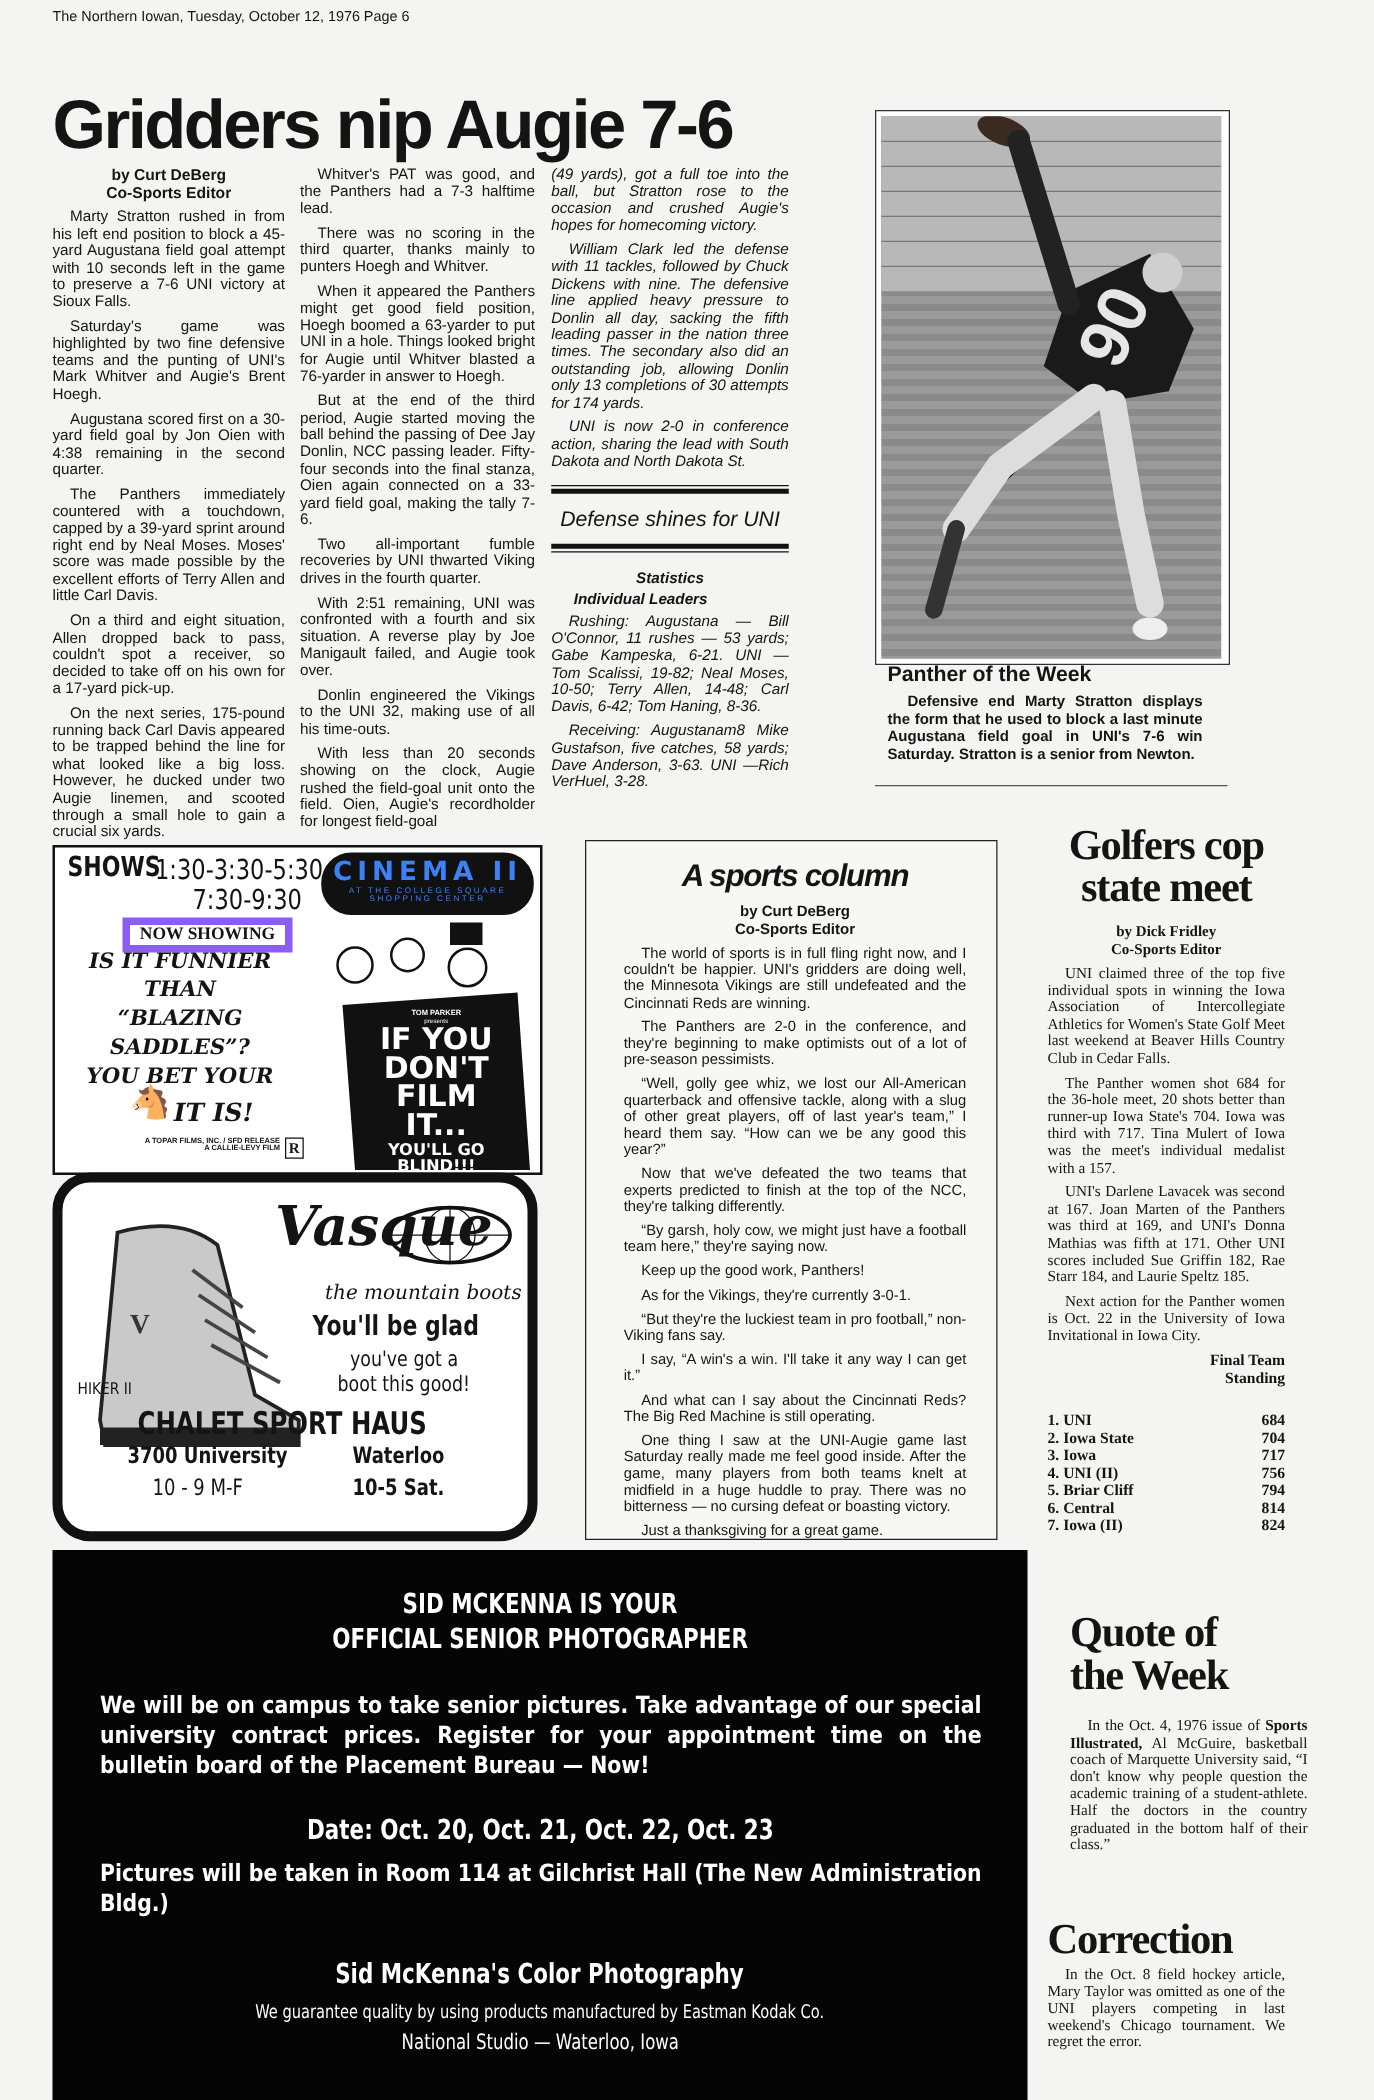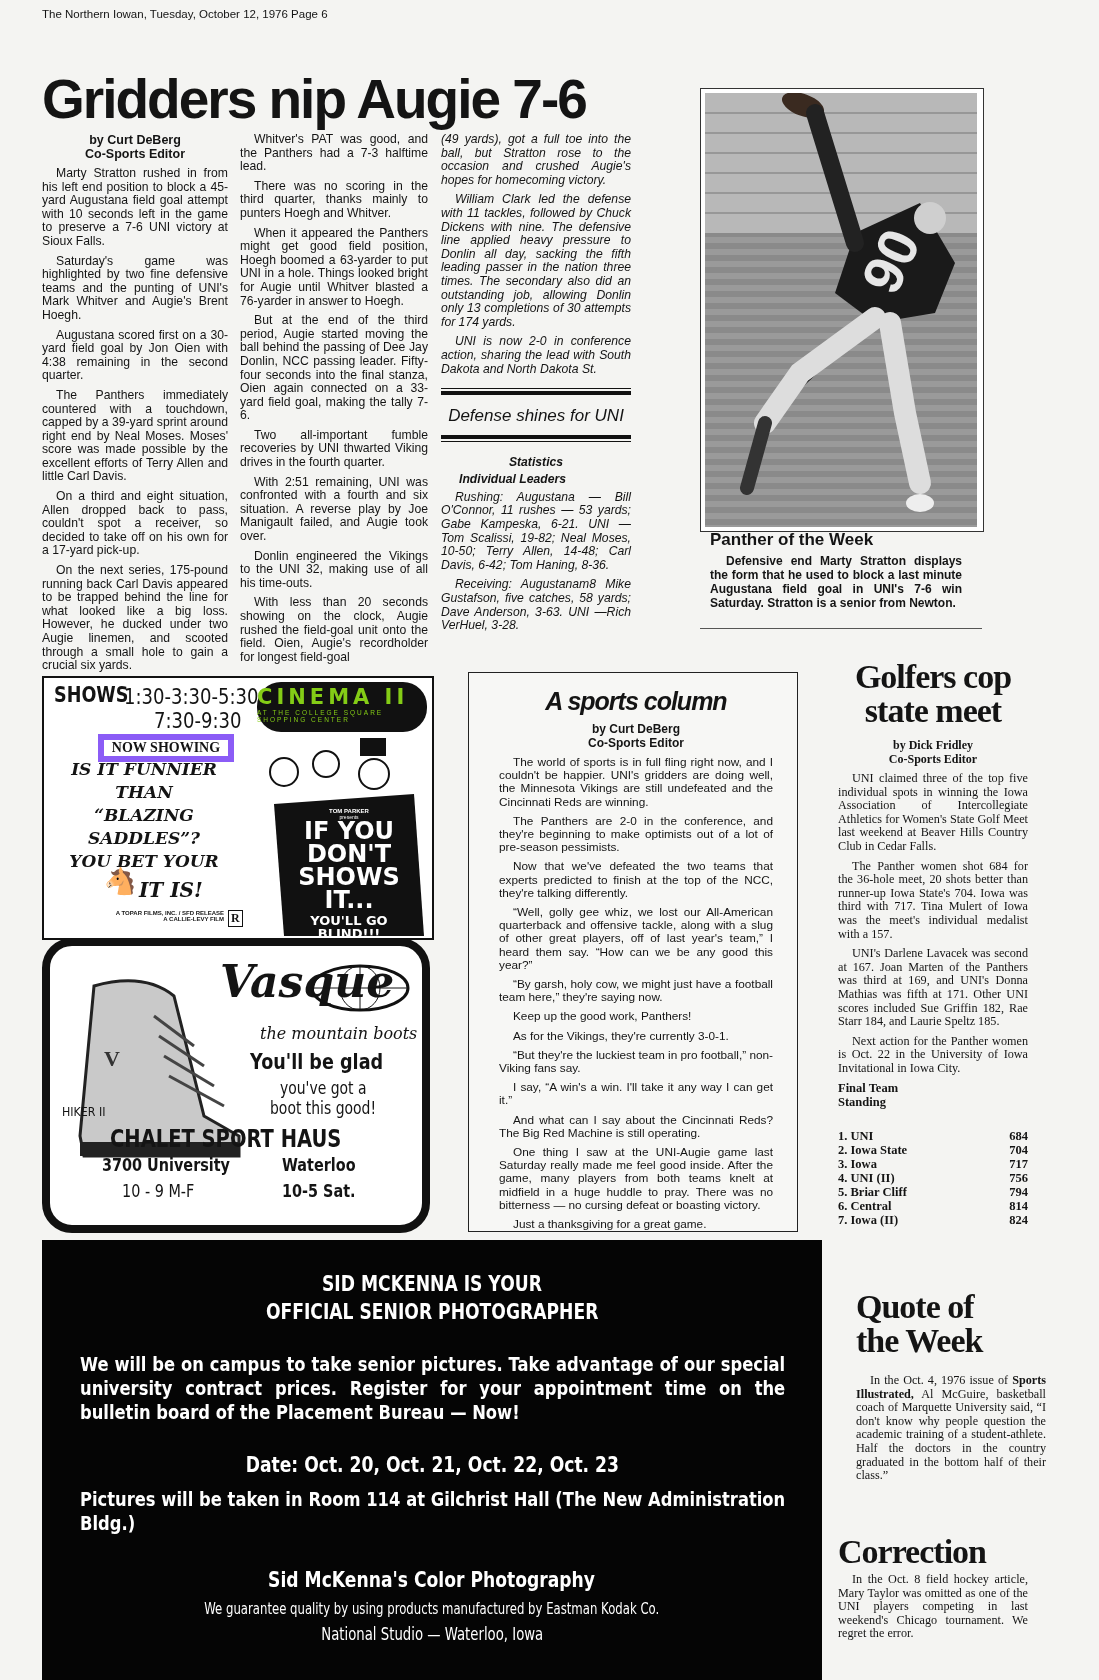--- a/index.html
+++ b/index.html
@@ -125,39 +125,39 @@
     <div>“BLAZING SADDLES”?</div>
     <div>YOU BET YOUR</div>
   </div>
   <div class="abs" style="left:60px; top:188px; font-size:26px">🐴</div>
   <div class="abs" style="left:95px; top:200px; font-family:'DejaVu Serif',serif; font-weight:bold; font-style:italic; font-size:20px">IT IS!</div>
   <div class="abs" style="left:30px; top:232px; font-size:6px; font-weight:bold; text-align:right; width:150px">
     <div>A TOPAR FILMS, INC. / SFD RELEASE</div>
     <div>A CALLIE-LEVY FILM</div>
   </div>
   <div class="abs" style="left:184px; top:232px; border:1px solid #111; font-family:'Liberation Serif',serif; font-weight:bold; font-size:12px; padding:0 2px">R</div>
-  <div class="abs" style="left:213px; top:4px; width:170px; height:50px; background:#111; color:#84cc16; border-radius:24px; text-align:left">
+  <div class="abs" style="left:213px; top:4px; width:170px; height:50px; background:#111; color:#3b82f6; border-radius:24px; text-align:center">
     <div style="font-family:'DejaVu Sans',sans-serif; font-weight:bold; font-size:21px; letter-spacing:4px; margin-top:3px">CINEMA II</div>
     <div style="font-size:6.5px; letter-spacing:2px">AT THE COLLEGE SQUARE</div>
     <div style="font-size:6.5px; letter-spacing:2px">SHOPPING CENTER</div>
   </div>
   <svg class="abs" style="left:190px; top:56px" width="196" height="202">
     <circle cx="50" cy="38" r="14" fill="none" stroke="#111" stroke-width="2"></circle>
     <circle cx="92" cy="30" r="13" fill="none" stroke="#111" stroke-width="2"></circle>
     <circle cx="140" cy="40" r="15" fill="none" stroke="#111" stroke-width="2"></circle>
     <rect x="126" y="4" width="26" height="18" fill="#111"></rect>
     <path d="M40 70 L180 60 L190 202 L50 202 Z" fill="#111"></path>
   </svg>
   <div class="abs" style="left:250px; top:130px; width:110px; color:#fff; text-align:center">
     <div style="font-size:6px; font-weight:bold">TOM PARKER</div>
     <div style="font-size:5px">presents</div>
     <div style="font-family:'DejaVu Sans',sans-serif; font-weight:bold; font-size:24px; line-height:23px">
       <div>IF YOU</div>
       <div>DON'T</div>
-      <div>SHOWS IT...</div>
+      <div>FILM IT...</div>
     </div>
     <div style="font-family:'DejaVu Sans',sans-serif; font-weight:bold; font-size:13px; line-height:13px; margin-top:2px">
       <div>YOU'LL GO</div>
       <div>BLIND!!!</div>
     </div>
   </div>
 </div>
 
 <div class="abs ad-vasque">
   <svg class="abs" style="left:14px; top:20px" width="180" height="200">
@@ -192,22 +192,22 @@
 
 <div class="abs sports-col-box">
   <div style="text-align:center; font-weight:bold; font-style:italic; font-size:25px; letter-spacing:-1px">A sports column</div>
   <div class="byline" style="margin-top:6px; font-size:12px">
     <div>by Curt DeBerg</div>
     <div>Co-Sports Editor</div>
   </div>
   <div class="col" style="font-size:11.8px; line-height:13.2px">
     <p>The world of sports is in full fling right now, and I couldn't be happier. UNI's gridders are doing well, the Minnesota Vikings are still undefeated and the Cincinnati Reds are winning.</p>
     <p>The Panthers are 2-0 in the conference, and they're beginning to make optimists out of a lot of pre-season pessimists.</p>
+    <p>“Well, golly gee whiz, we lost our All-American quarterback and offensive tackle, along with a slug of other great players, off of last year's team,” I heard them say. “How can we be any good this year?”</p>
     <p>Now that we've defeated the two teams that experts predicted to finish at the top of the NCC, they're talking differently.</p>
-    <p>“Well, golly gee whiz, we lost our All-American quarterback and offensive tackle, along with a slug of other great players, off of last year's team,” I heard them say. “How can we be any good this year?”</p>
     <p>“By garsh, holy cow, we might just have a football team here,” they're saying now.</p>
     <p>Keep up the good work, Panthers!</p>
     <p>As for the Vikings, they're currently 3-0-1.</p>
     <p>“But they're the luckiest team in pro football,” non-Viking fans say.</p>
     <p>I say, “A win's a win. I'll take it any way I can get it.”</p>
     <p>And what can I say about the Cincinnati Reds? The Big Red Machine is still operating.</p>
     <p>One thing I saw at the UNI-Augie game last Saturday really made me feel good inside. After the game, many players from both teams knelt at midfield in a huge huddle to pray. There was no bitterness — no cursing defeat or boasting victory.</p>
     <p>Just a thanksgiving for a great game.</p>
   </div>
 </div>
@@ -218,21 +218,21 @@
     <div>state meet</div>
   </div>
   <div class="byline" style="margin-top:10px; font-size:12px">
     <div>by Dick Fridley</div>
     <div>Co-Sports Editor</div>
   </div>
   <p>UNI claimed three of the top five individual spots in winning the Iowa Association of Intercollegiate Athletics for Women's State Golf Meet last weekend at Beaver Hills Country Club in Cedar Falls.</p>
   <p>The Panther women shot 684 for the 36-hole meet, 20 shots better than runner-up Iowa State's 704. Iowa was third with 717. Tina Mulert of Iowa was the meet's individual medalist with a 157.</p>
   <p>UNI's Darlene Lavacek was second at 167. Joan Marten of the Panthers was third at 169, and UNI's Donna Mathias was fifth at 171. Other UNI scores included Sue Griffin 182, Rae Starr 184, and Laurie Speltz 185.</p>
   <p>Next action for the Panther women is Oct. 22 in the University of Iowa Invitational in Iowa City.</p>
-  <div class="standings" style="text-align:left">
+  <div class="standings" style="text-align:right">
     <div>Final Team</div>
     <div>Standing</div>
   </div>
   <div class="standings" style="margin-top:20px" id="standings">
       <div class="row">
         <span>1. UNI</span>
         <span>684</span>
       </div>
       <div class="row">
         <span>2. Iowa State</span>

